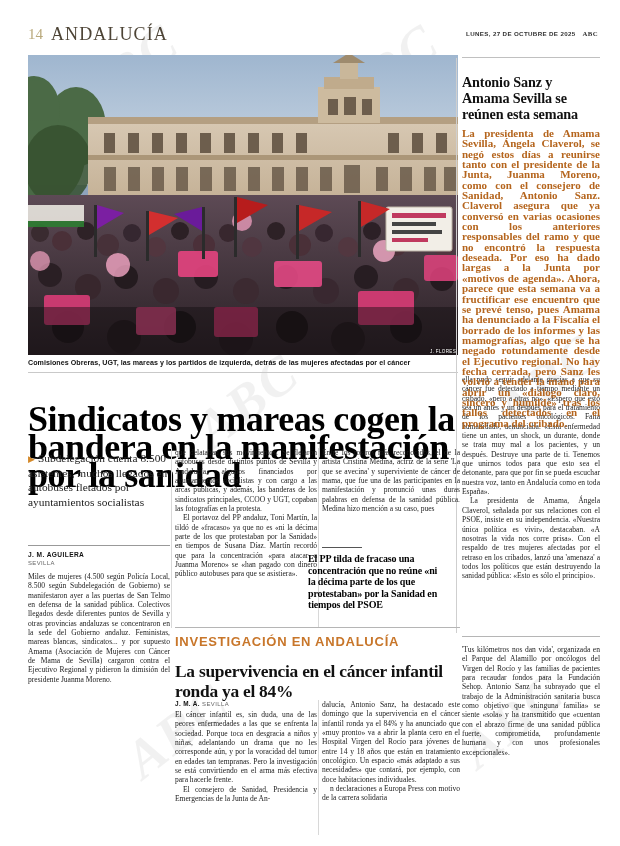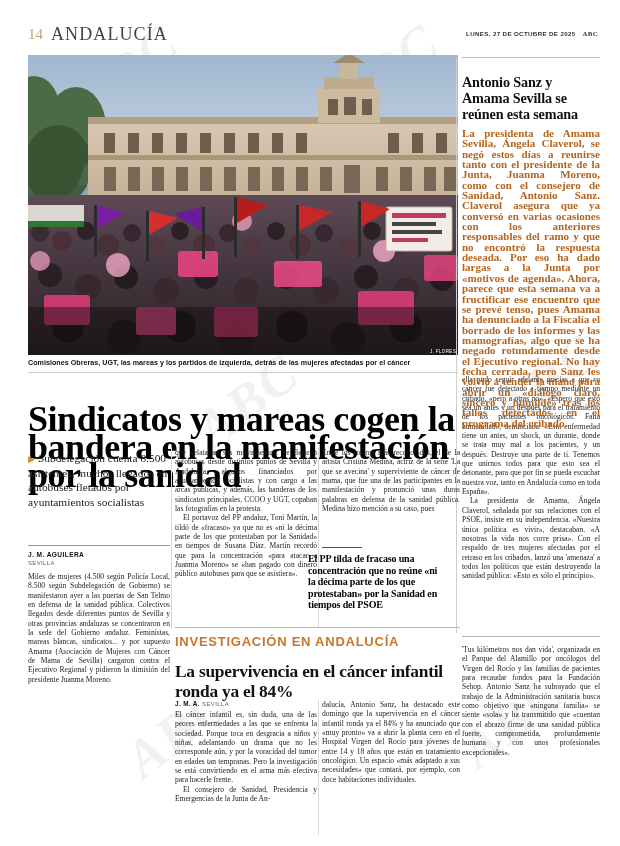--- a/index.html
+++ b/index.html
@@ -557,18 +557,19 @@
   <span class="place">SEVILLA</span>
 </div>
 
 <div class="col" id="col2b">
   <p>El cáncer infantil es, sin duda, una de las peores enfermedades a las que se enfrenta la sociedad. Porque toca en desgracia a niños y niñas, adelantando un drama que no les corresponde aún, y por la voracidad del tumor en edades tan tempranas. Pero la investigación se está convirtiendo en el arma más efectiva para hacerle frente.</p>
   <p>El consejero de Sanidad, Presidencia y Emergencias de la Junta de An-</p>
 </div>
 
 <div class="col" id="col3b">
   <p>dalucía, Antonio Sanz, ha destacado este domingo que la supervivencia en el cáncer infantil ronda ya el 84% y ha anunciado que «muy pronto» va a abrir la planta cero en el Hospital Virgen del Rocío para jóvenes de entre 14 y 18 años que están en tratamiento oncológico. Un espacio «más adaptado a sus necesidades» que contará, por ejemplo, con doce habitaciones individuales.</p>
+  <p>n declaraciones a Europa Press con motivo de la carrera solidaria</p>
 </div>
 
 <div class="bot-rule"></div>
 <div class="col" id="col4b">
   <p>'Tus kilómetros nos dan vida', organizada en el Parque del Alamillo por oncólogos del Virgen del Rocío y las familias de pacientes para recaudar fondos para la Fundación Sehop. Antonio Sanz ha subrayado que el trabajo de la Administración sanitaria busca como objetivo que «ninguna familia» se siente «sola» y ha transmitido que «cuentan con el abrazo firme de una sanidad pública fuerte, comprometida, profundamente humana y con unos profesionales excepcionales».</p>
 </div>
 
 </body></html>

